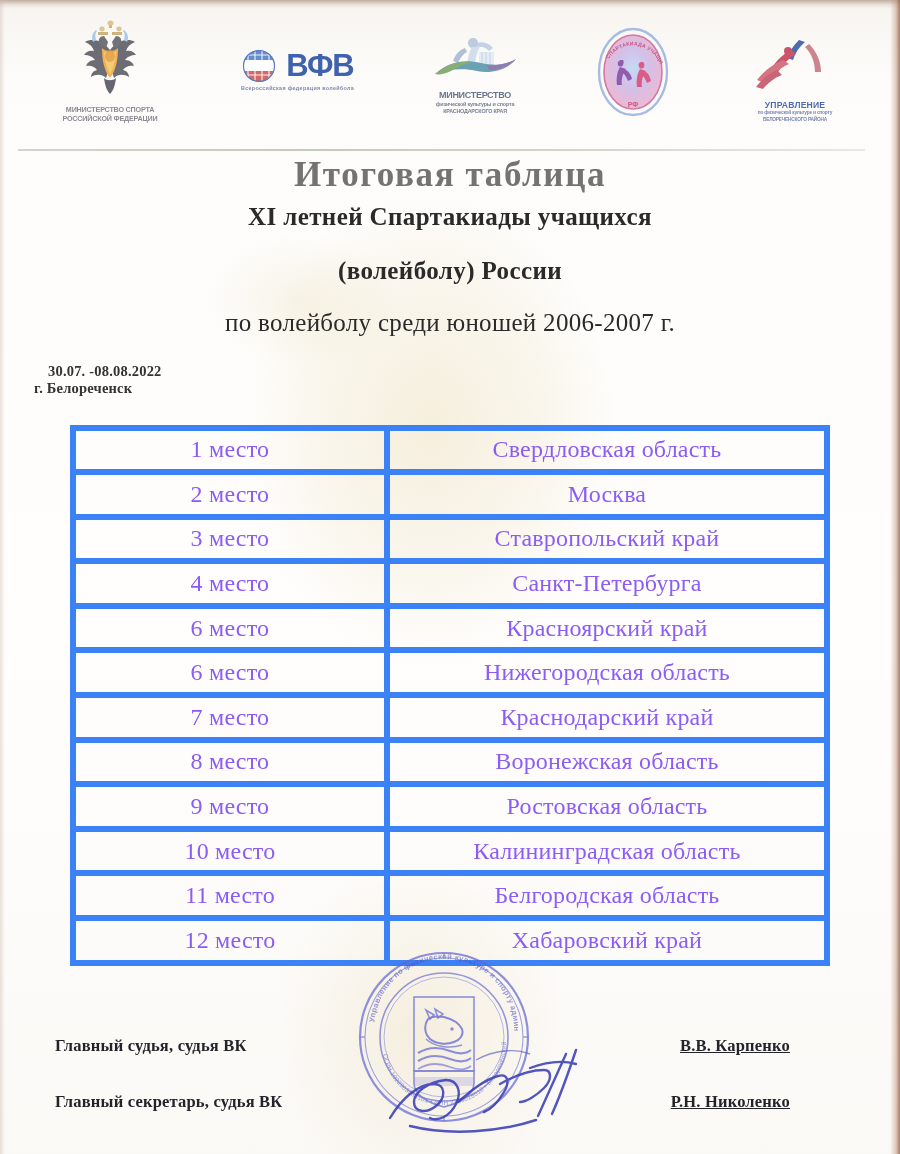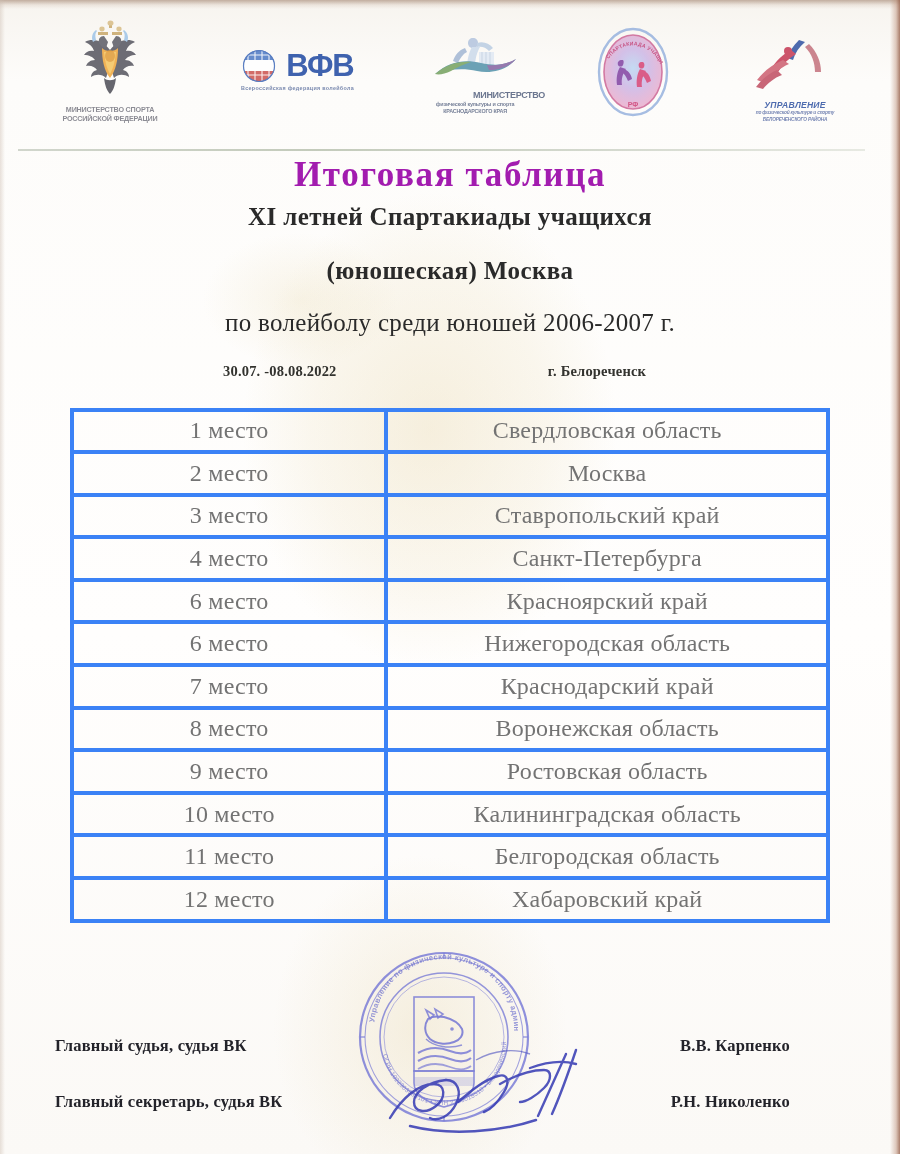--- a/index.html
+++ b/index.html
@@ -73,26 +73,26 @@
     white-space: pre-line;
   }
   
   #logo-minsport { width: 160px; padding-top: 4px; }
   #logo-minsport .logo-caption { font-size: 7.2px; margin-top: 4px; color: #83838c; }
   
   #logo-vfv { width: 170px; padding-top: 32px; }
   #logo-vfv .logo-caption { font-size: 5.4px; color: #6e7fa8; margin-top: 1px; letter-spacing: .3px;}
   
   #logo-krd { width: 140px; padding-top: 18px; }
-  #logo-krd .cap-main { font-size: 9px; color: #5f6b86; font-weight: bold; letter-spacing: -0.3px; text-align: right;}
+  #logo-krd .cap-main { font-size: 9px; color: #5f6b86; font-weight: bold; letter-spacing: -0.3px;}
   #logo-krd .cap-sub  { font-size: 5.4px; color: #6b7690; line-height: 1.3; }
   
   #logo-spart { width: 130px; padding-top: 8px; }
   
-  #logo-uprav { width: 150px; padding-top: 22px; font-style: italic; }
+  #logo-uprav { width: 150px; padding-top: 22px; }
   #logo-uprav .cap-main { font-size: 8.6px; color: #3f5fa8; font-weight: bold; letter-spacing: .2px;}
   #logo-uprav .cap-sub  { font-size: 4.8px; color: #6b7cae; line-height: 1.45; }
 
   #header-rule {
     position: absolute;
     left: 18px;
     right: 35px;
     top: 149px;
     height: 2px;
     background: linear-gradient(90deg, #c9cfc4 0%, #b9c2b0 35%, #cdd3c7 70%, #e3e6de 100%);
@@ -104,21 +104,21 @@
     position: relative;
     margin-top: 28px;
     text-align: center;
     color: #2b2b2b;
   }
   #doc-title {
     font-size: 35px;
     font-weight: bold;
     letter-spacing: 1.6px;
     line-height: 1.1;
-    color: #a21caf;
+    color: #737373;
   }
   #doc-subtitle-1 {
     font-size: 25px;
     font-weight: bold;
     letter-spacing: .4px;
     margin-top: 8px;
     color: #2a2a2a;
     font-family: Liberation Serif, serif;
   }
   #doc-subtitle-2 {
@@ -138,42 +138,43 @@
   #meta-row {
     position: relative;
     margin-top: 26px;
     display: flex;
     justify-content: center;
     align-items: baseline;
     font-size: 14.5px;
     font-weight: bold;
     color: #33332f;
     letter-spacing: .2px;
+    flex-direction: column;
   }
   #meta-dates { width: 260px; text-align: left; padding-left: 48px; box-sizing: border-box;}
-  #meta-city  { width: 290px; text-align: center; padding-left: 34px; box-sizing: border-box;}
+  #meta-city  { width: 290px; text-align: left; padding-left: 34px; box-sizing: border-box;}
 
   
   #results-wrap {
     position: relative;
     margin: 28px auto 0 auto;
     width: 760px;
   }
   table#results-table {
     width: 100%;
     border-collapse: collapse;
     table-layout: fixed;
   }
   table#results-table td {
-    border: 4px solid #3b82f6;
+    border: 6px solid #3b82f6;
     height: 38.6px;
     text-align: center;
     vertical-align: middle;
     font-size: 24px;
-    color: #737373;
+    color: #8b5cf6;
     letter-spacing: .2px;
     padding: 0;
   }
   td.col-place { width: 41.5%; }
   td.col-team  { width: 58.5%; }
 
   
   #sign-area {
     position: absolute;
     left: 0; right: 0;
@@ -187,21 +188,21 @@
     display: flex;
     justify-content: space-between;
     align-items: baseline;
     font-size: 16.5px;
     font-weight: bold;
     color: #23232a;
     letter-spacing: .2px;
   }
   #sign-row-judge { top: 36px; }
   #sign-row-secretary { top: 92px; }
-  .sign-name { padding-right: 10px; }
+  .sign-name { padding-right: 10px; text-decoration: underline; }
 
   
   #seal {
     position: absolute;
     left: 342px;
     top: 945px;
     width: 205px;
     height: 185px;
     pointer-events: none;
   }
@@ -341,21 +342,21 @@
       <div class="logo-caption cap-sub">по физической культуре и спорту
 БЕЛОРЕЧЕНСКОГО РАЙОНА</div>
     </div>
   </div>
 
   <div id="header-rule"></div>
 
   <div id="titles">
     <div id="doc-title">Итоговая таблица</div>
     <div id="doc-subtitle-1">XI летней Спартакиады учащихся</div>
-    <div id="doc-subtitle-2">(юношеская) Москва</div>
+    <div id="doc-subtitle-2">(волейболу) России</div>
     <div id="doc-subtitle-3">по волейболу среди юношей 2006-2007 г.</div>
 
     <div id="meta-row">
       <span id="meta-dates">30.07. -08.08.2022</span>
       <span id="meta-city">г. Белореченск</span>
     </div>
   </div>
 
   <div id="results-wrap">
     <table id="results-table">

